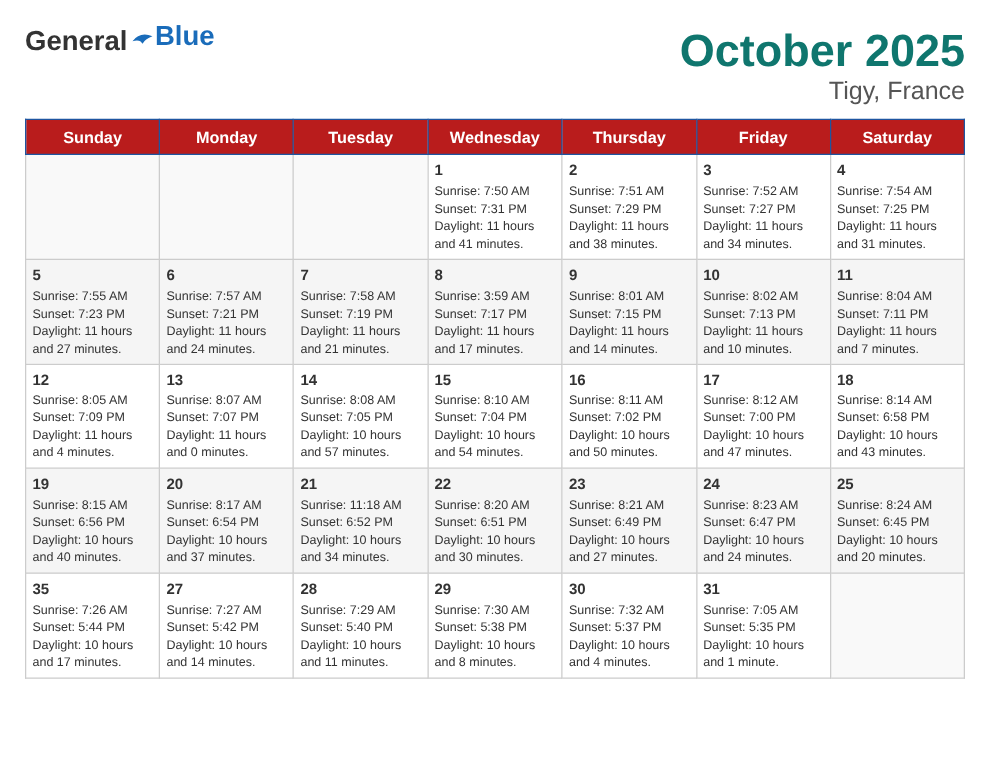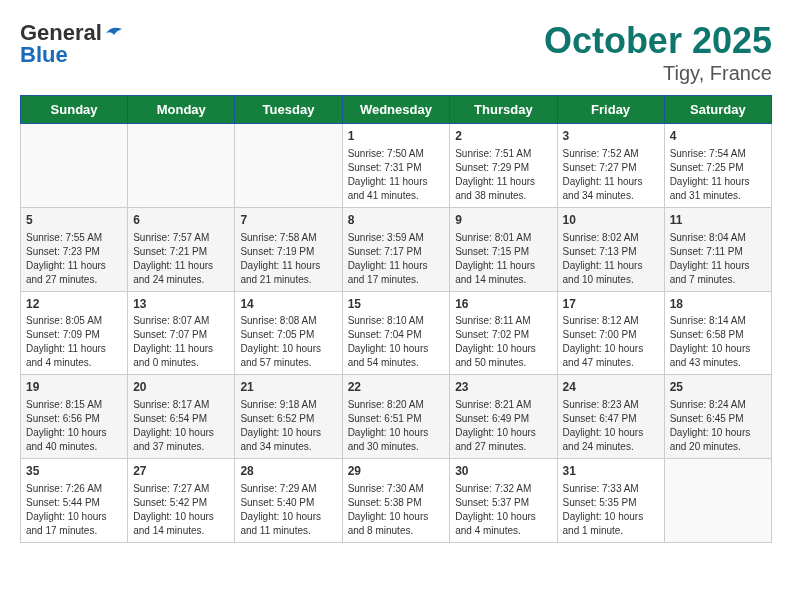--- a/index.html
+++ b/index.html
@@ -11,42 +11,42 @@
       padding: 20px;
     }
     .header {
       display: flex;
       justify-content: space-between;
       align-items: flex-start;
       margin-bottom: 10px;
     }
     .logo {
       display: flex;
-      flex-direction: column;
+      flex-direction: row;
       align-items: flex-start;
     }
     .title-section {
       text-align: right;
     }
     .month-title {
       font-size: 36px;
       font-weight: bold;
       color: #0f766e;
     }
     .location {
       font-size: 20px;
       color: #555;
     }
     .calendar {
       width: 100%;
       border-collapse: collapse;
       border: 1px solid #ccc;
     }
     .calendar th {
-      background-color: #15803d;
+      background-color: #b91c1c;
       color: white;
       text-align: center;
       padding: 6px 4px;
       font-size: 13px;
       border: 1px solid #1e55a0;
     }
     .calendar td {
       vertical-align: top;
       border: 1px solid #ccc;
       padding: 4px 5px;
@@ -234,21 +234,21 @@
 Daylight: 10 hours and 40 minutes.</div>
         </td>
         <td>
           <span class="day-number">20</span>
           <div class="day-info" style="white-space: pre-line;">Sunrise: 8:17 AM
 Sunset: 6:54 PM
 Daylight: 10 hours and 37 minutes.</div>
         </td>
         <td>
           <span class="day-number">21</span>
-          <div class="day-info" style="white-space: pre-line;">Sunrise: 9:18 AM
+          <div class="day-info" style="white-space: pre-line;">Sunrise: 11:18 AM
 Sunset: 6:52 PM
 Daylight: 10 hours and 34 minutes.</div>
         </td>
         <td>
           <span class="day-number">22</span>
           <div class="day-info" style="white-space: pre-line;">Sunrise: 8:20 AM
 Sunset: 6:51 PM
 Daylight: 10 hours and 30 minutes.</div>
         </td>
         <td>
@@ -296,20 +296,20 @@
 Daylight: 10 hours and 8 minutes.</div>
         </td>
         <td>
           <span class="day-number">30</span>
           <div class="day-info" style="white-space: pre-line;">Sunrise: 7:32 AM
 Sunset: 5:37 PM
 Daylight: 10 hours and 4 minutes.</div>
         </td>
         <td>
           <span class="day-number">31</span>
-          <div class="day-info" style="white-space: pre-line;">Sunrise: 7:33 AM
+          <div class="day-info" style="white-space: pre-line;">Sunrise: 7:05 AM
 Sunset: 5:35 PM
 Daylight: 10 hours and 1 minute.</div>
         </td>
         <td class="empty"></td>
       </tr>
     </tbody>
 </table>
 
 </body></html>

